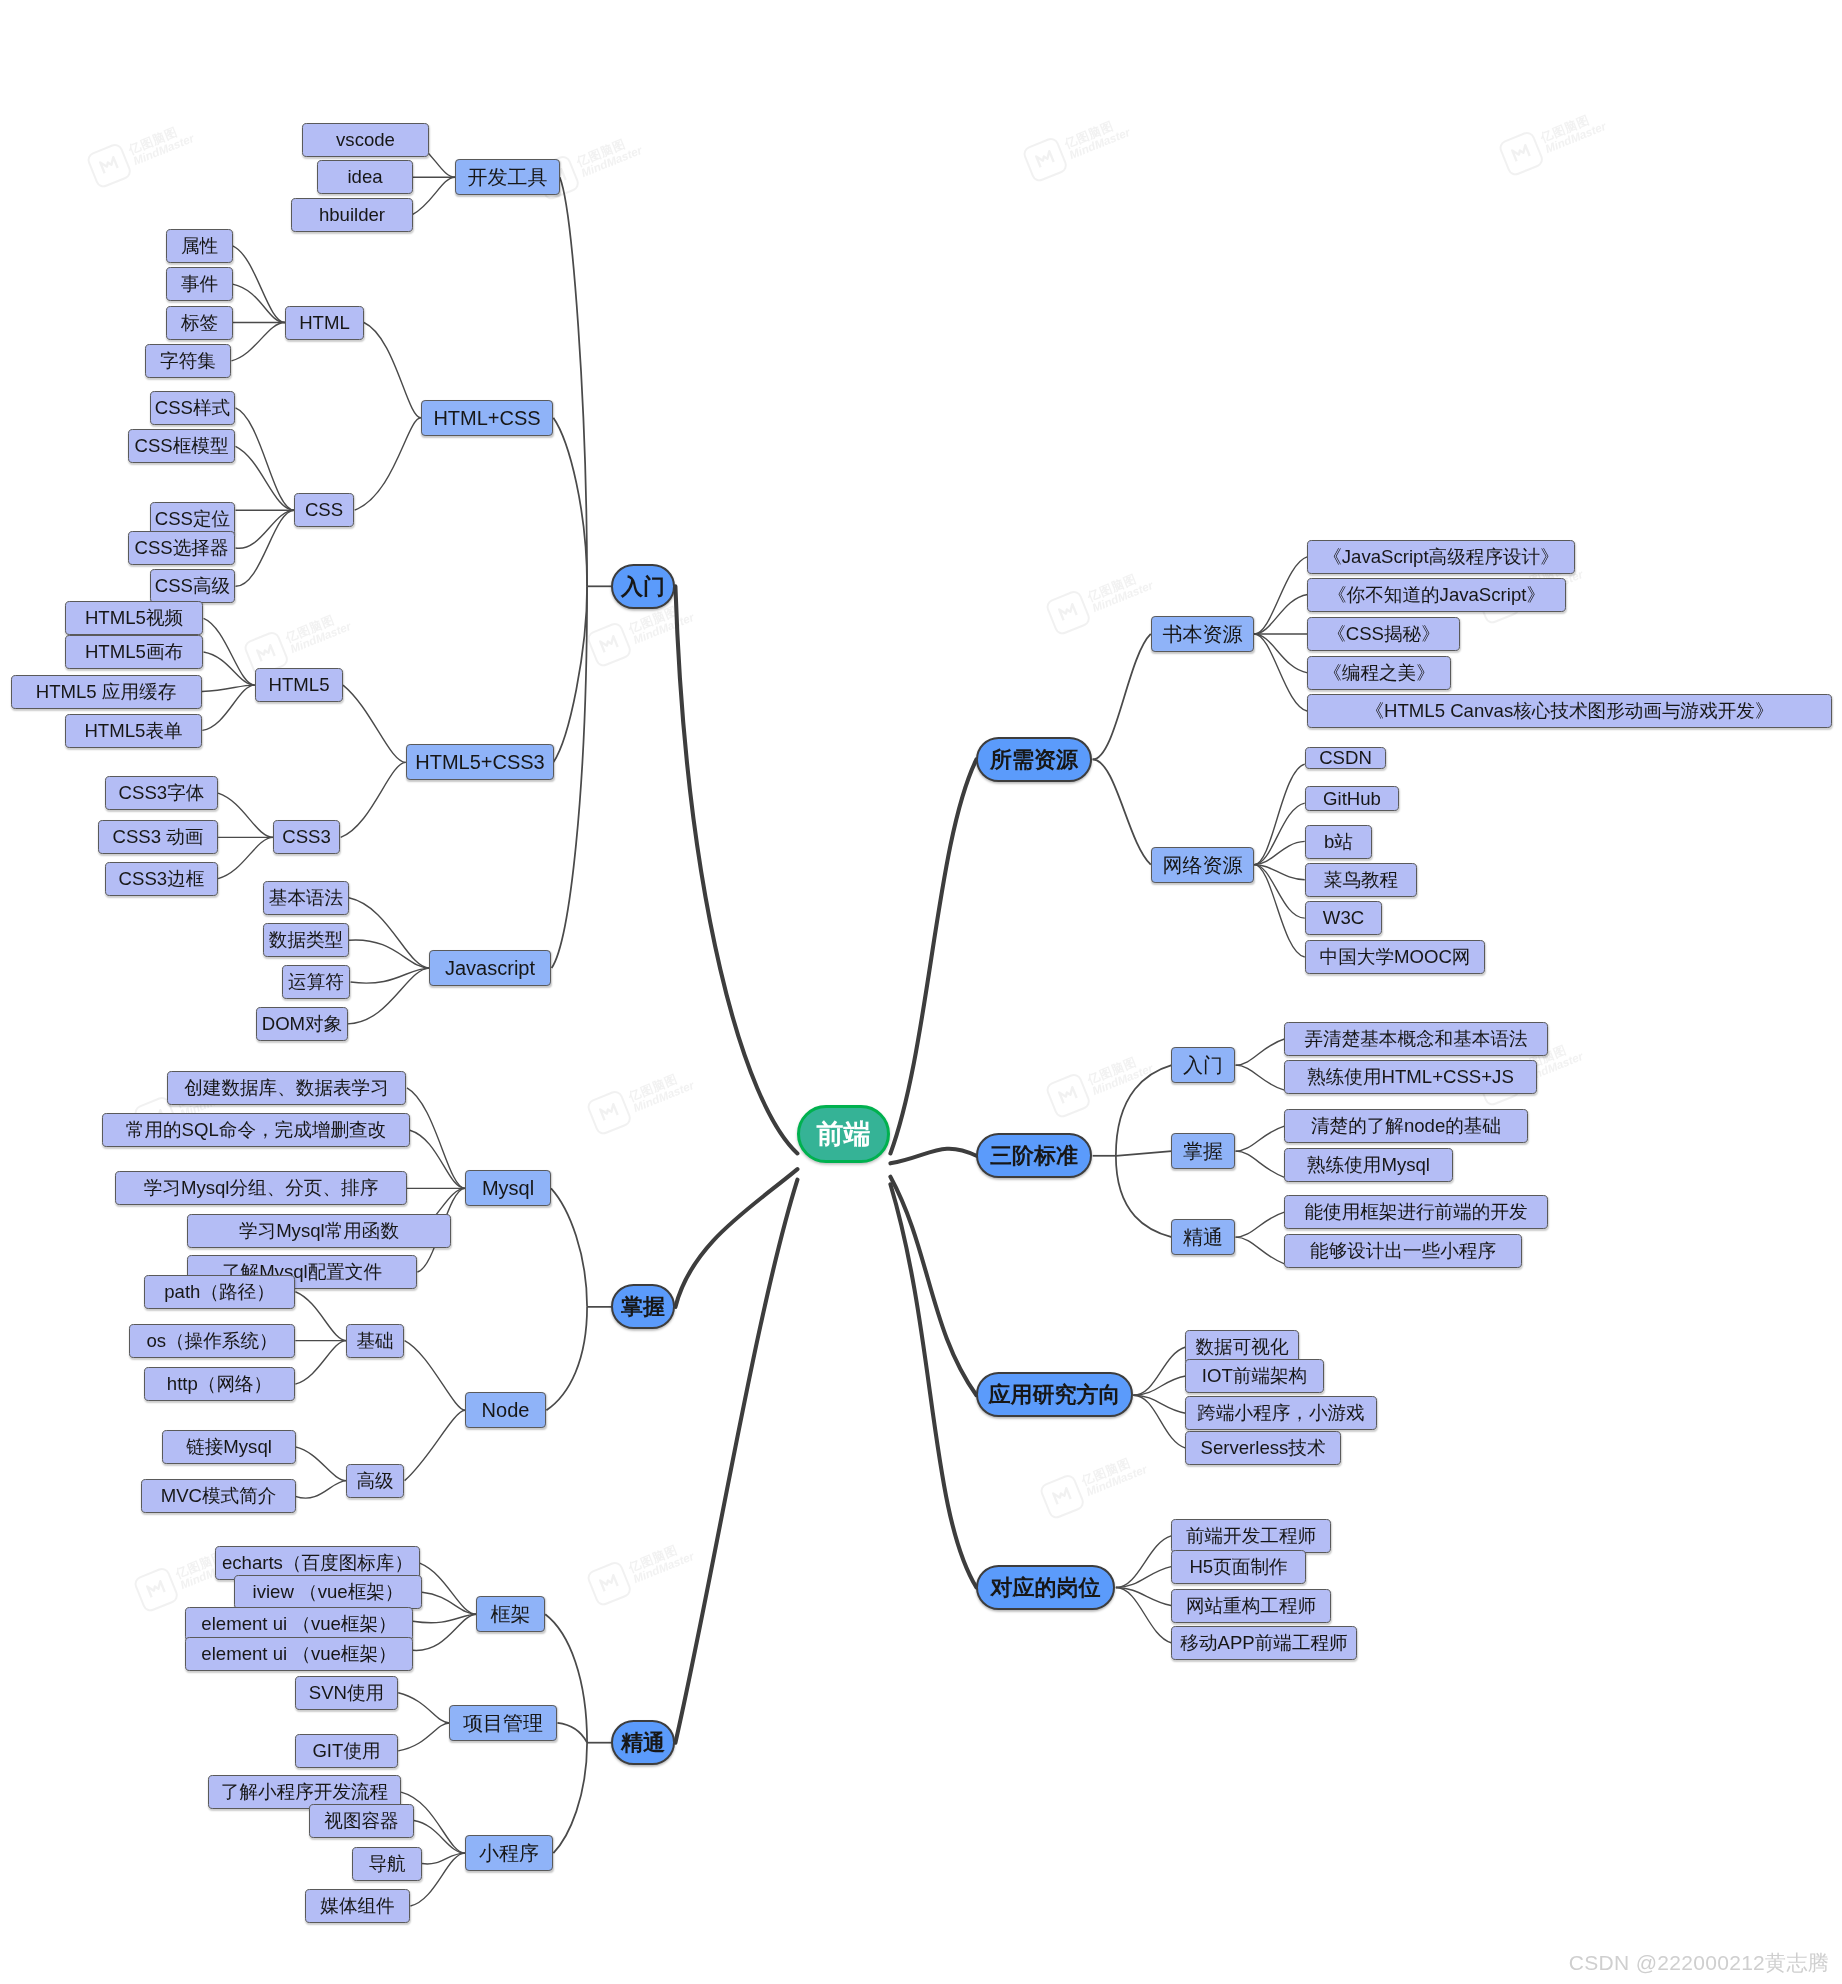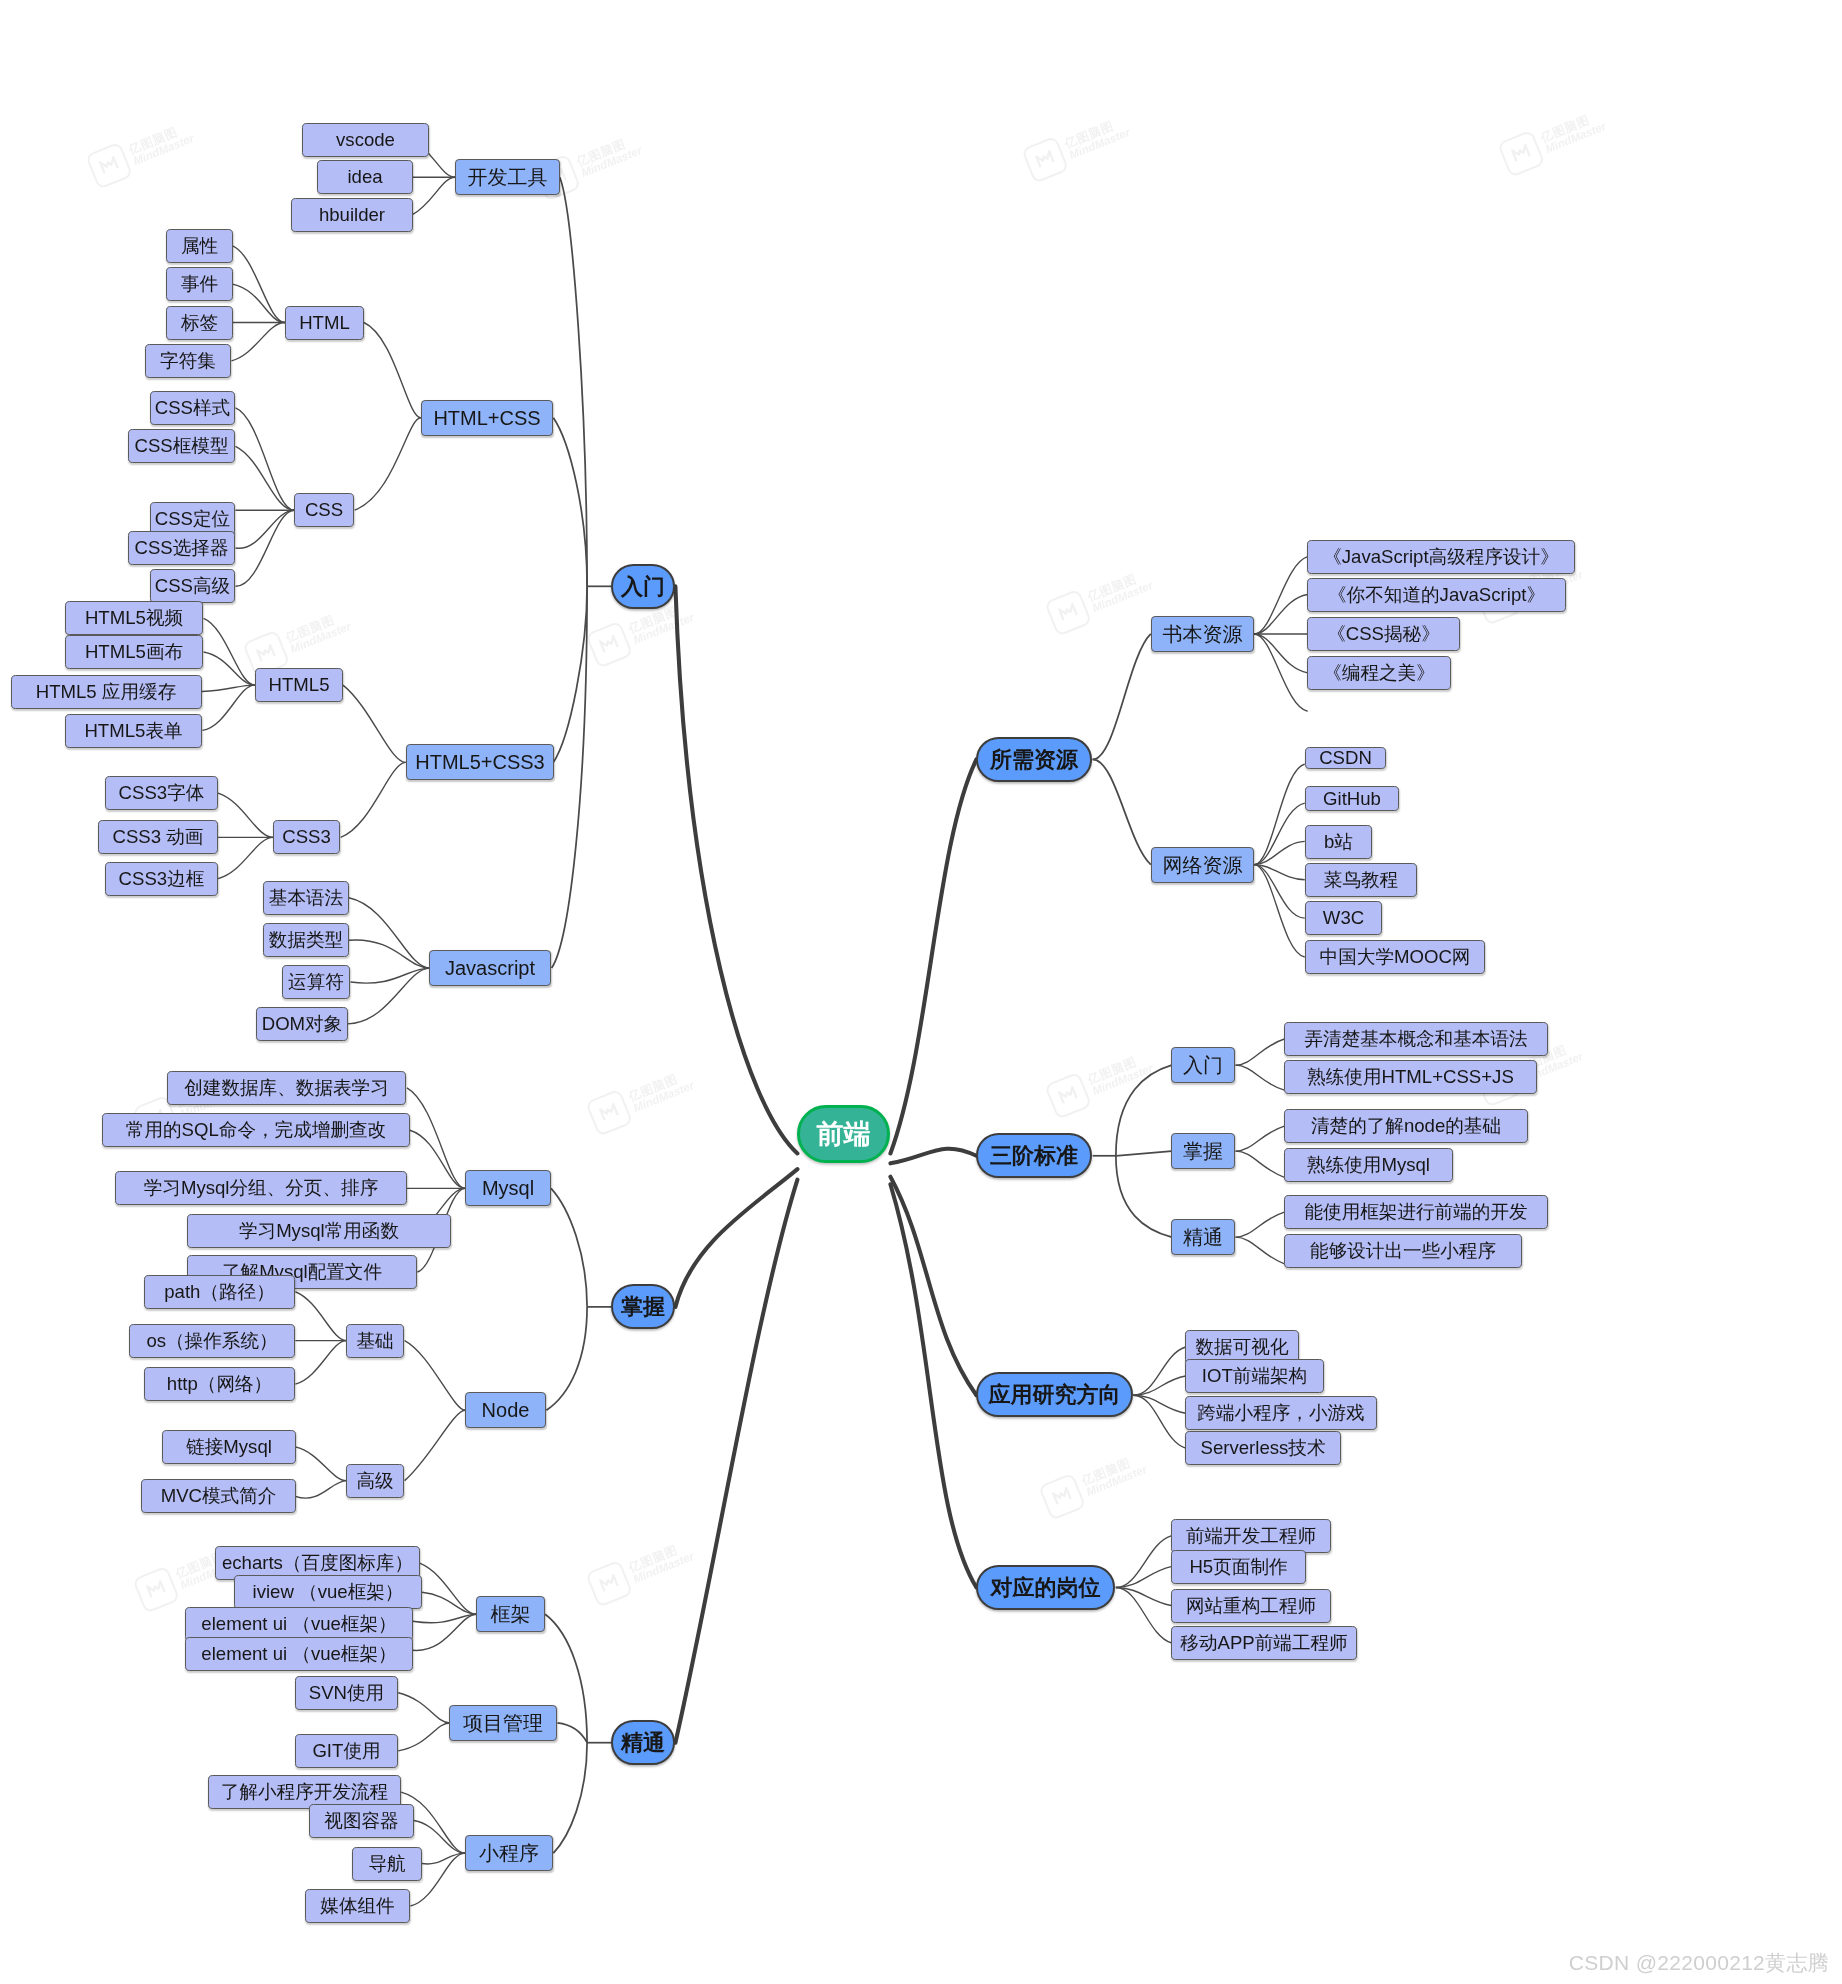--- a/index.html
+++ b/index.html
@@ -609,20 +609,23 @@
   </div>
   <div class="node n-l3" style="left:1307px;top:578px;width:259px;height:34px;">
     <span>《你不知道的JavaScript》</span>
   </div>
   <div class="node n-l3" style="left:1307px;top:617px;width:153px;height:34px;">
     <span>《CSS揭秘》</span>
   </div>
   <div class="node n-l3" style="left:1307px;top:656px;width:144px;height:34px;">
     <span>《编程之美》</span>
   </div>
+  <div class="node n-l3" style="left:1307px;top:694px;width:525px;height:34px;">
+    <span>《HTML5 Canvas核心技术图形动画与游戏开发》</span>
+  </div>
 
   <div class="node n-l2" style="left:1151px;top:847px;width:103px;height:36px;">
     <span>网络资源</span>
   </div>
   <div class="node n-l3" style="left:1305px;top:747px;width:81px;height:22px;">
     <span>CSDN</span>
   </div>
   <div class="node n-l3" style="left:1305px;top:786px;width:94px;height:25px;">
     <span>GitHub</span>
   </div>

